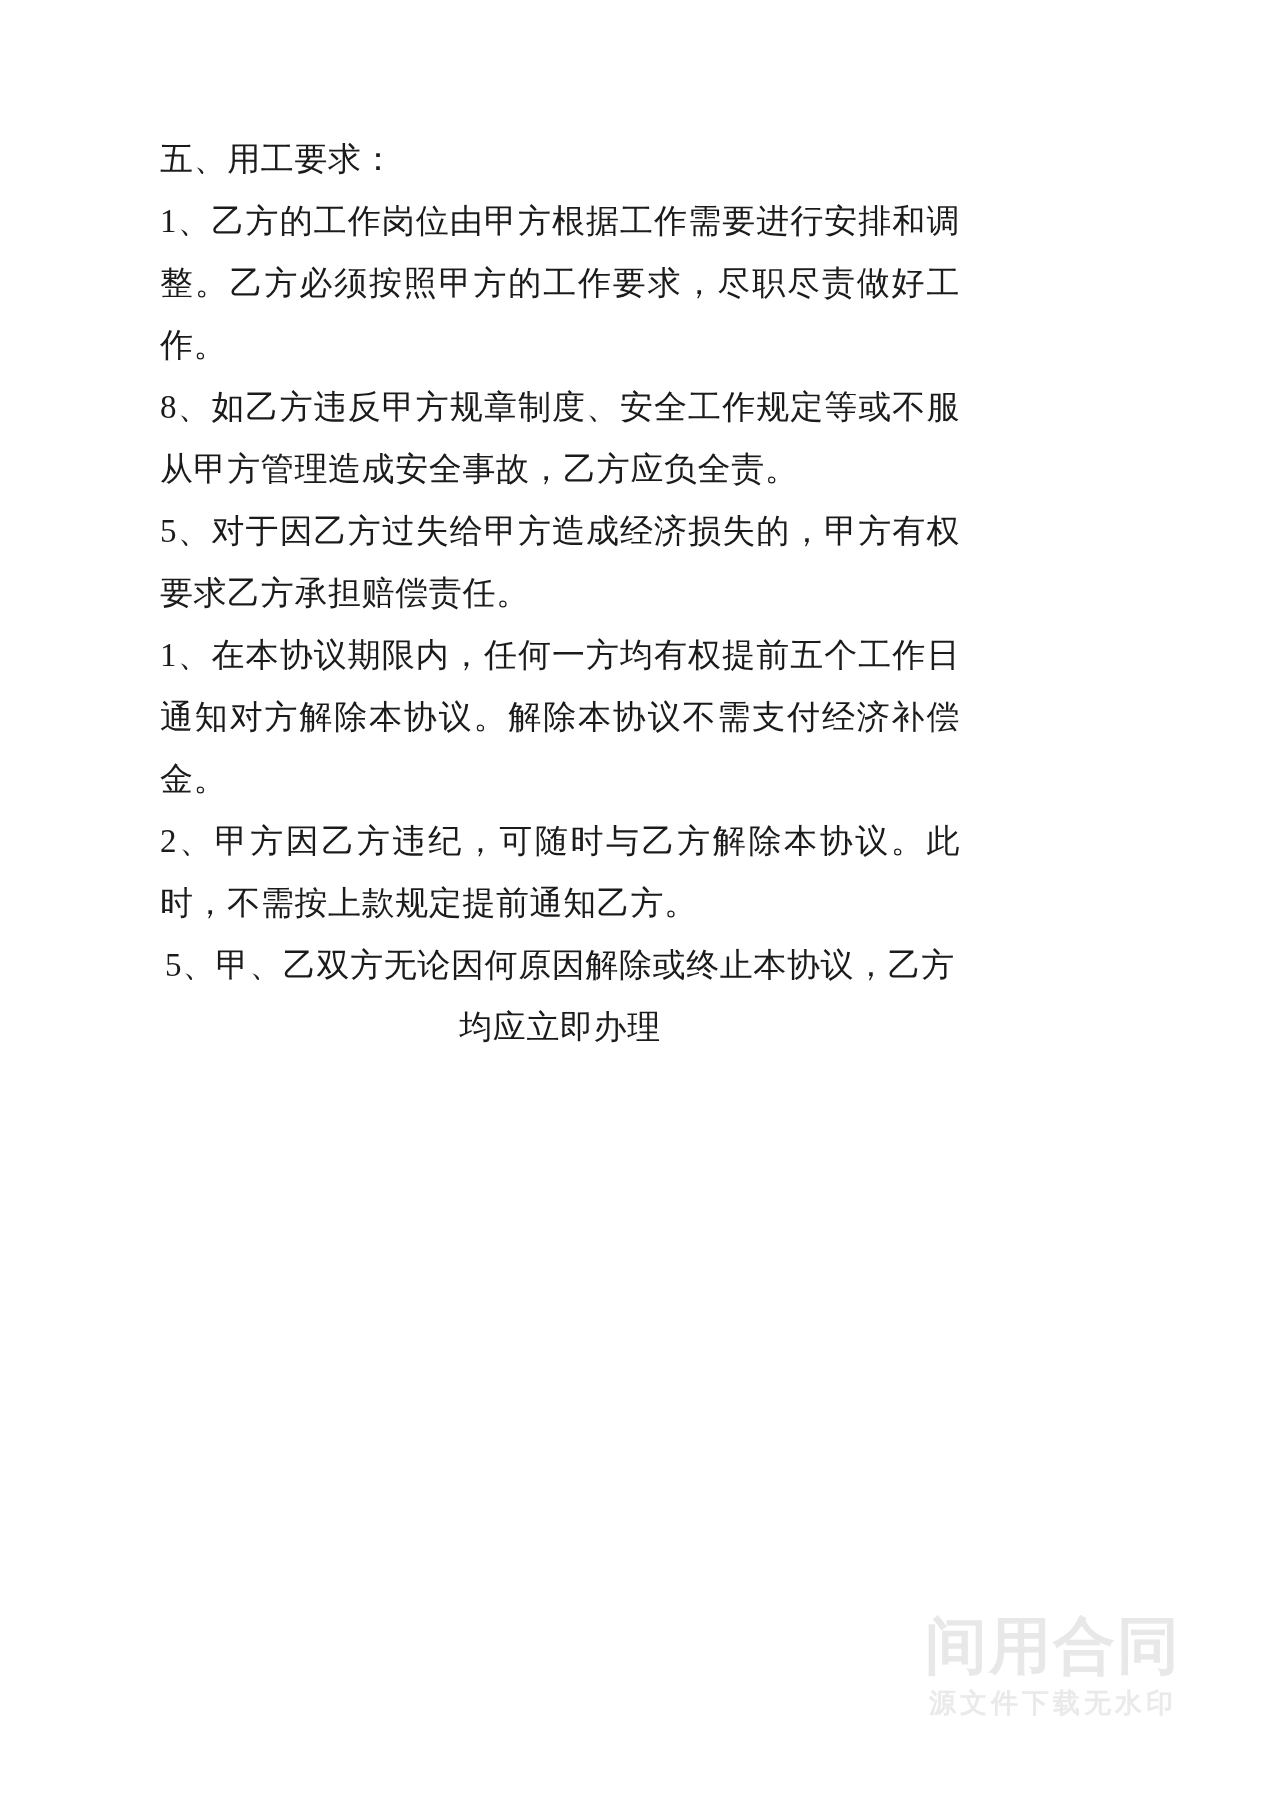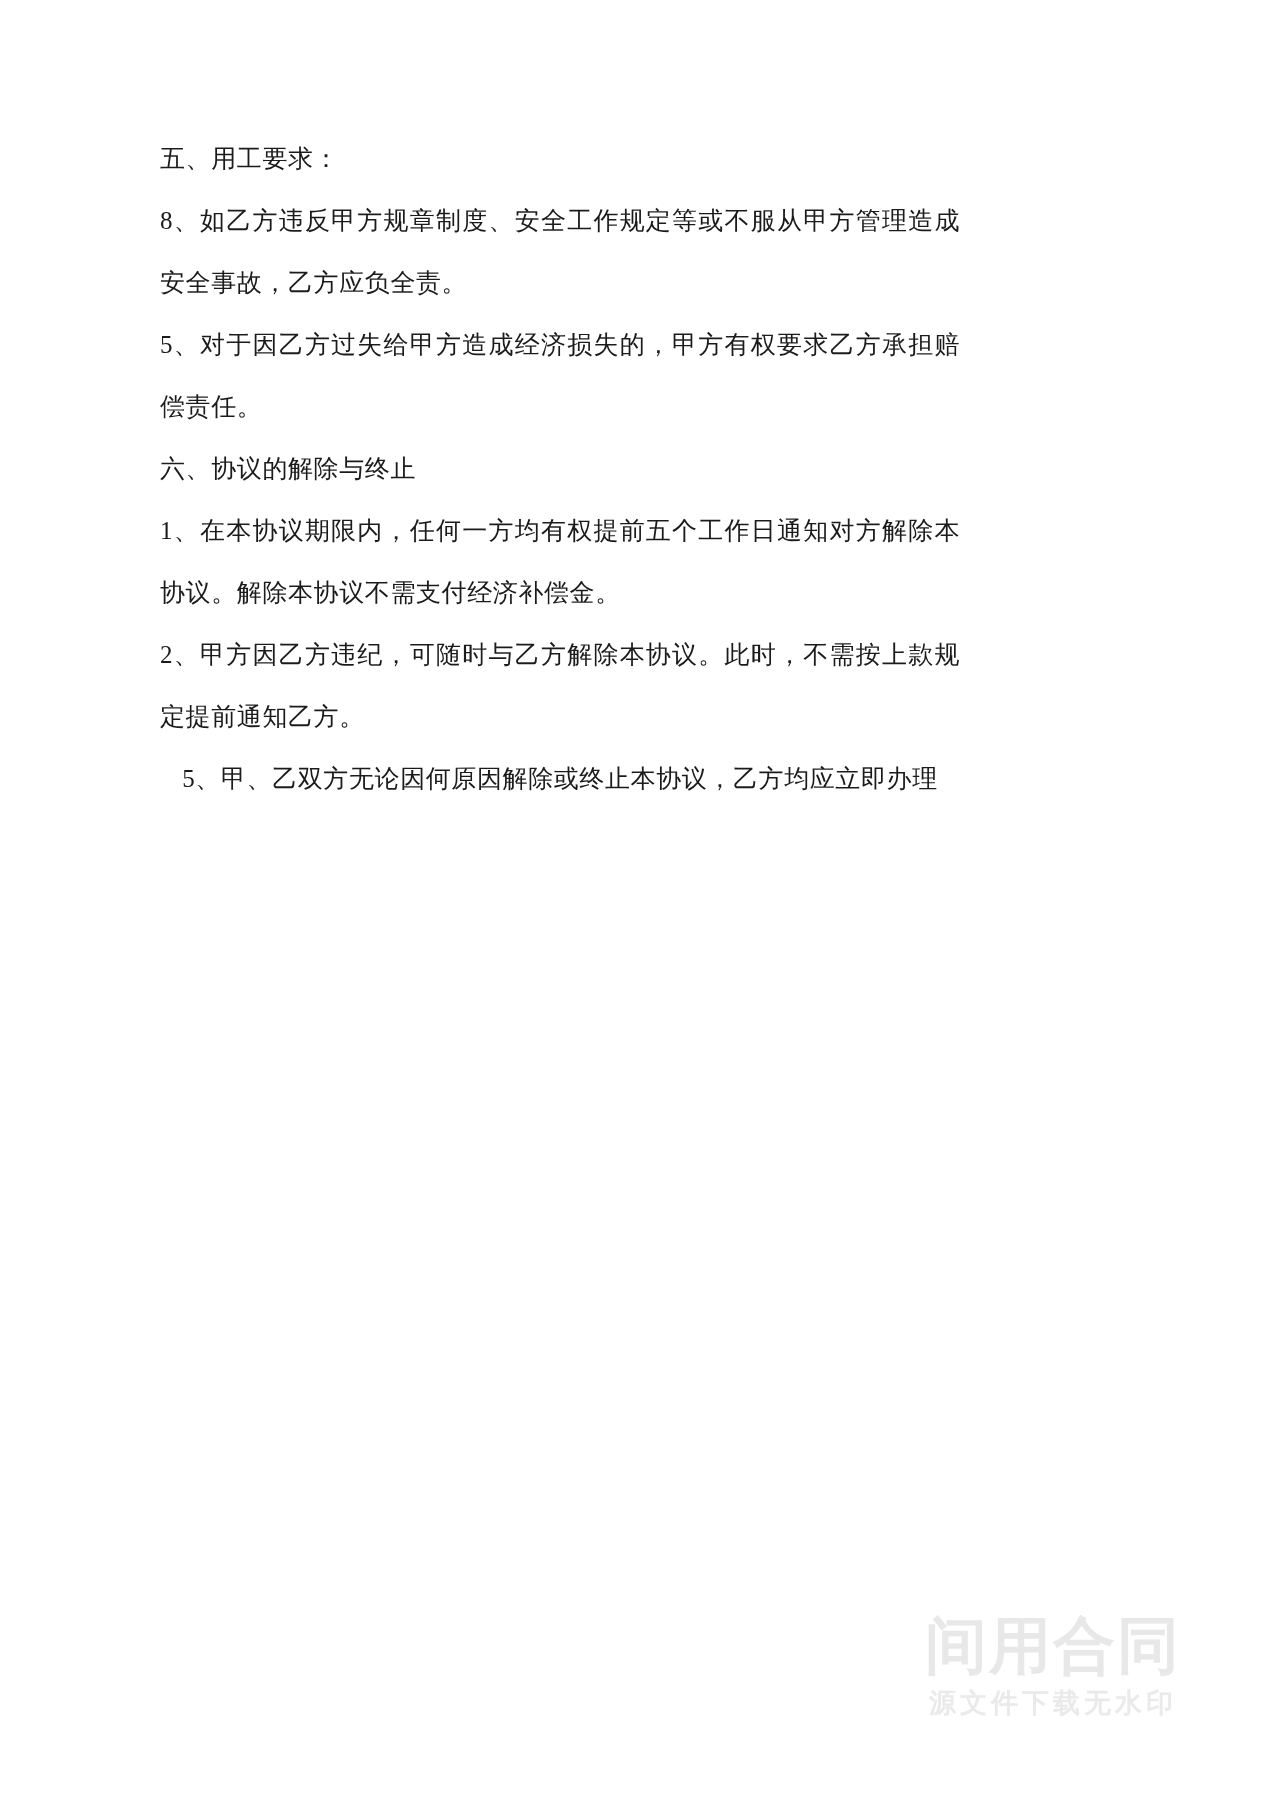--- a/index.html
+++ b/index.html
@@ -16,21 +16,21 @@
     box-sizing: border-box;
   }
   .doc-body {
     position: absolute;
     left: 160px;
     top: 128px;
     width: 800px;
   }
   .para {
     font-family: "Liberation Serif", "DejaVu Serif", serif;
-    font-size: 25px;
+    font-size: 33px;
     line-height: 62px;
     color: #1b1b1b;
     letter-spacing: 0.6px;
     text-align: justify;
     text-justify: inter-character;
     margin: 0 0 0 0;
     word-break: break-all;
     -webkit-font-smoothing: antialiased;
   }
   .para.heading {
@@ -70,28 +70,28 @@
 </style>
 </head>
 <body>
 
 <div class="page">
 
   <div class="doc-body">
 
     <p class="para heading">五、用工要求：</p>
 
+    <p class="para">1、乙方的工作岗位由甲方根据工作需要进行安排和调整。乙方必须按照甲方的工作要求，尽职尽责做好工作。</p>
 
 
     <p class="para">8、如乙方违反甲方规章制度、安全工作规定等或不服从甲方管理造成安全事故，乙方应负全责。</p>
 
 
     <p class="para">5、对于因乙方过失给甲方造成经济损失的，甲方有权要求乙方承担赔偿责任。</p>
 
-    <p class="para heading">六、协议的解除与终止</p>
 
     <p class="para">1、在本协议期限内，任何一方均有权提前五个工作日通知对方解除本协议。解除本协议不需支付经济补偿金。</p>
 
     <p class="para">2、甲方因乙方违纪，可随时与乙方解除本协议。此时，不需按上款规定提前通知乙方。</p>
 
 
 
     <p class="para tail">5、甲、乙双方无论因何原因解除或终止本协议，乙方均应立即办理</p>
 
   </div>

